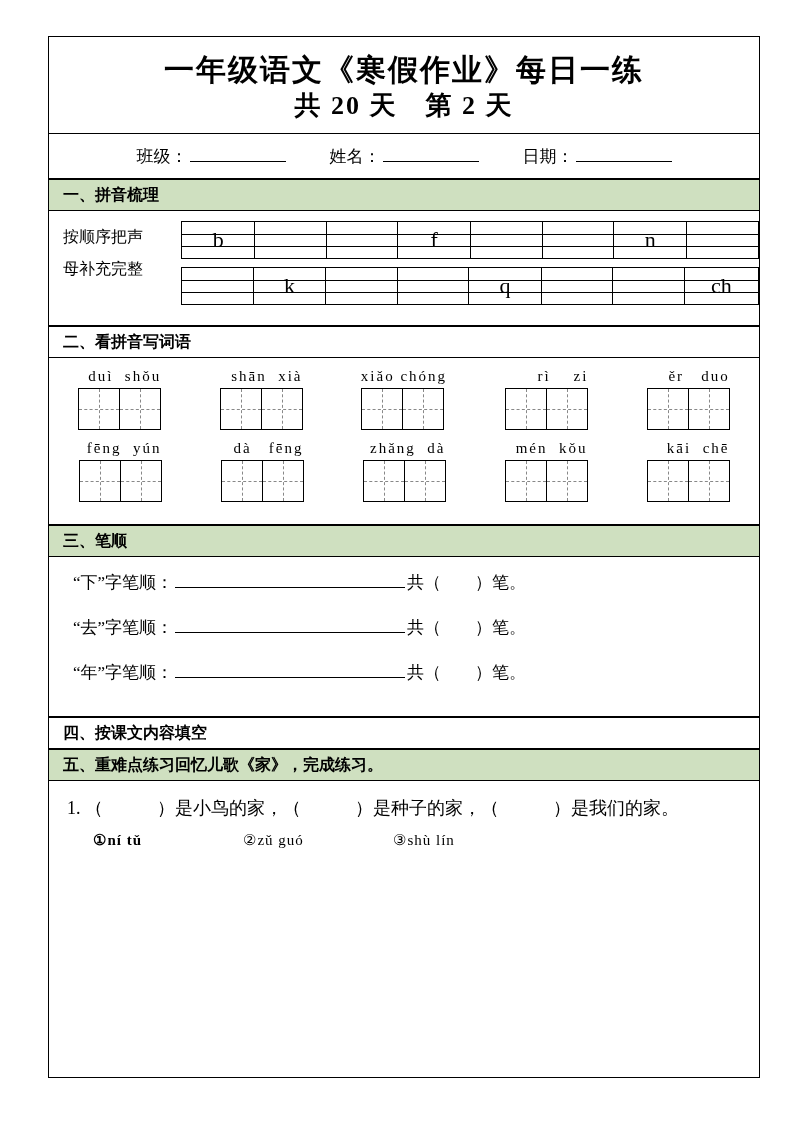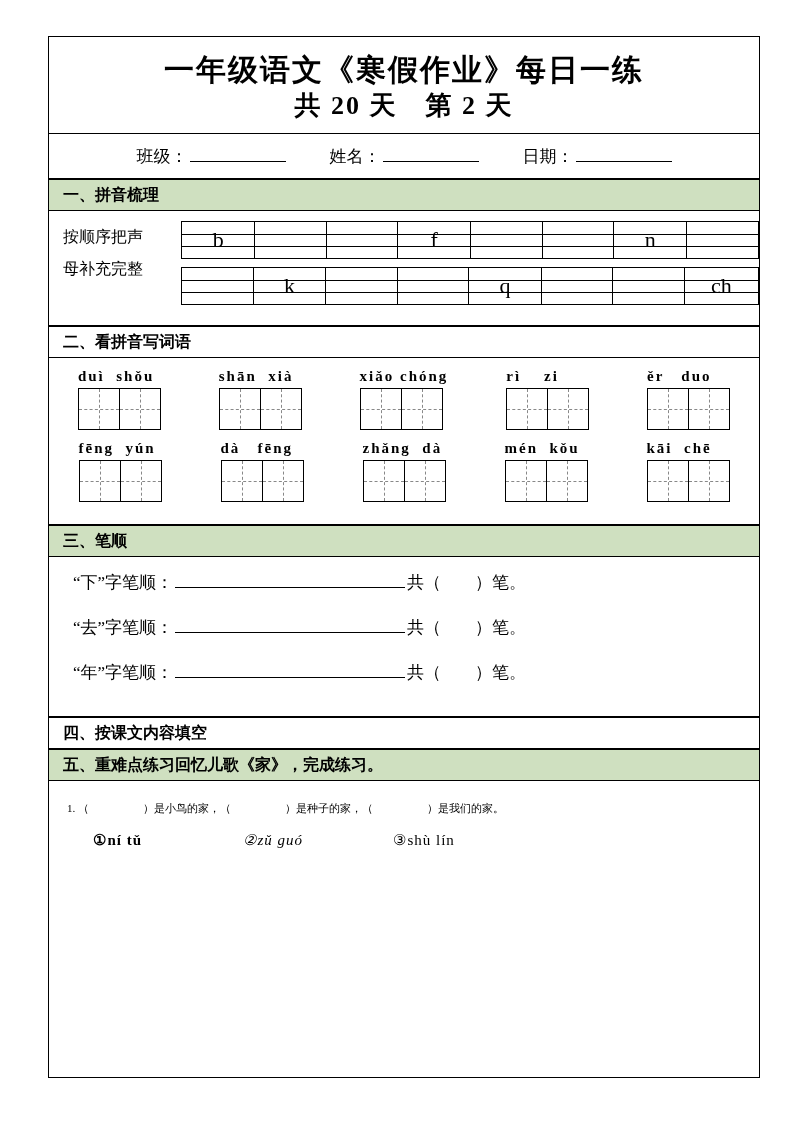--- a/index.html
+++ b/index.html
@@ -127,21 +127,21 @@
   
   .sec2 {
     padding: 10px 0 12px 0;
     border-bottom: 1px solid #000;
   }
   .word-row {
     display: flex;
     justify-content: space-around;
     margin-bottom: 10px;
   }
-  .word-item { text-align: left; font-weight: bold; }
+  .word-item { text-align: right; }
   .word-pinyin {
     font-family: "Liberation Serif", serif;
     font-size: 15px;
     letter-spacing: 2px;
     margin-bottom: 3px;
     white-space: pre;
   }
   .tianzi {
     border-collapse: collapse;
   }
@@ -215,39 +215,39 @@
     top: 50%; left: 0; right: 0;
     border-top: 1px dashed #888;
   }
   .sec4-p1 { padding-left: 56px; }
   .sec4-p2 { padding-left: 14px; }
   
   .sec5 {
     padding: 12px 0 0 0;
   }
   .q-line {
-    font-size: 11px;
+    font-size: 18px;
     padding-left: 18px;
     line-height: 30px;
   }
   .q-paren {
     display: inline-block;
     min-width: 54px;
     text-align: center;
   }
   .opts {
     font-size: 15px;
     padding-left: 44px;
     margin-top: 8px;
     font-family: "Liberation Serif", serif;
     letter-spacing: 1px;
   }
   .opts span { display: inline-block; }
   .opt1 { width: 150px; font-weight: bold; }
-  .opt2 { width: 150px; font-style: italic; }
+  .opt2 { width: 150px; }
 </style>
 </head>
 <body>
 
 <div class="page">
 
   <div class="title-block">
     <div class="title-line1">一年级语文《寒假作业》每日一练</div>
     <div class="title-line2">共 20 天　第 2 天</div>
   </div>

